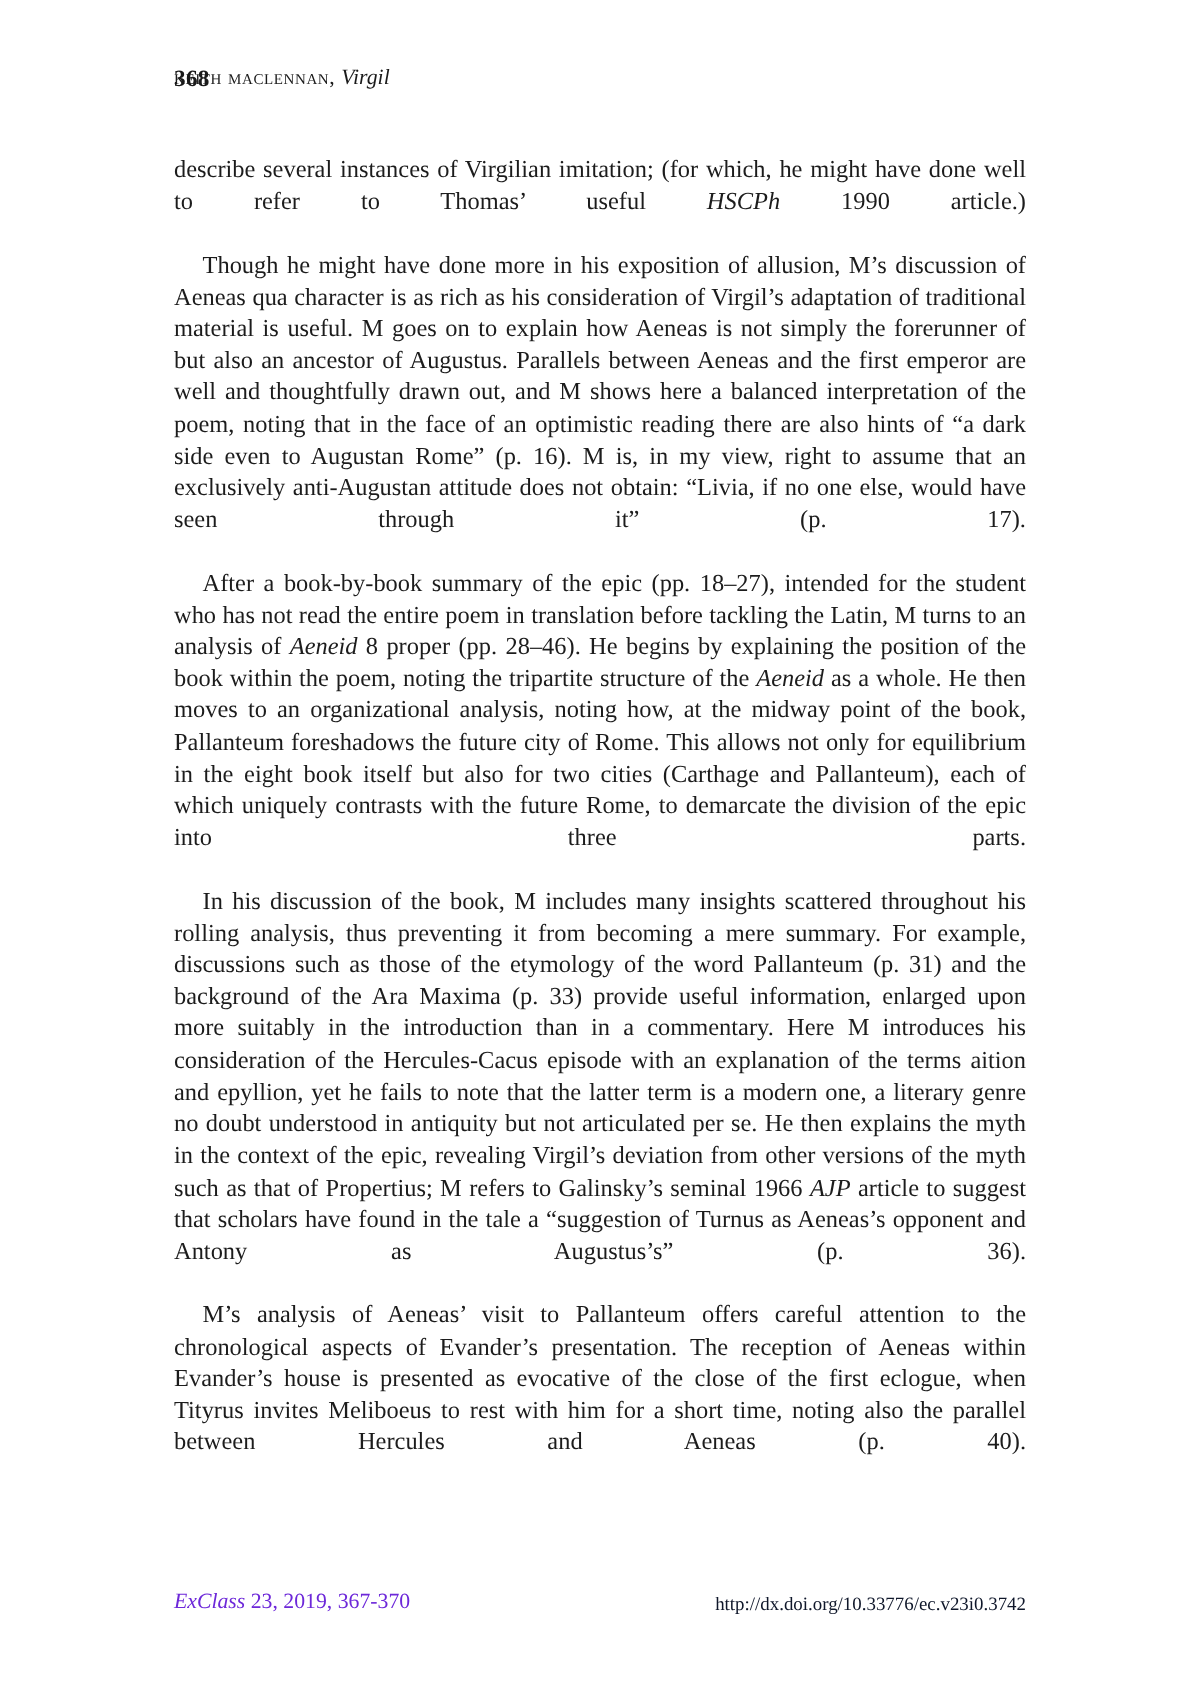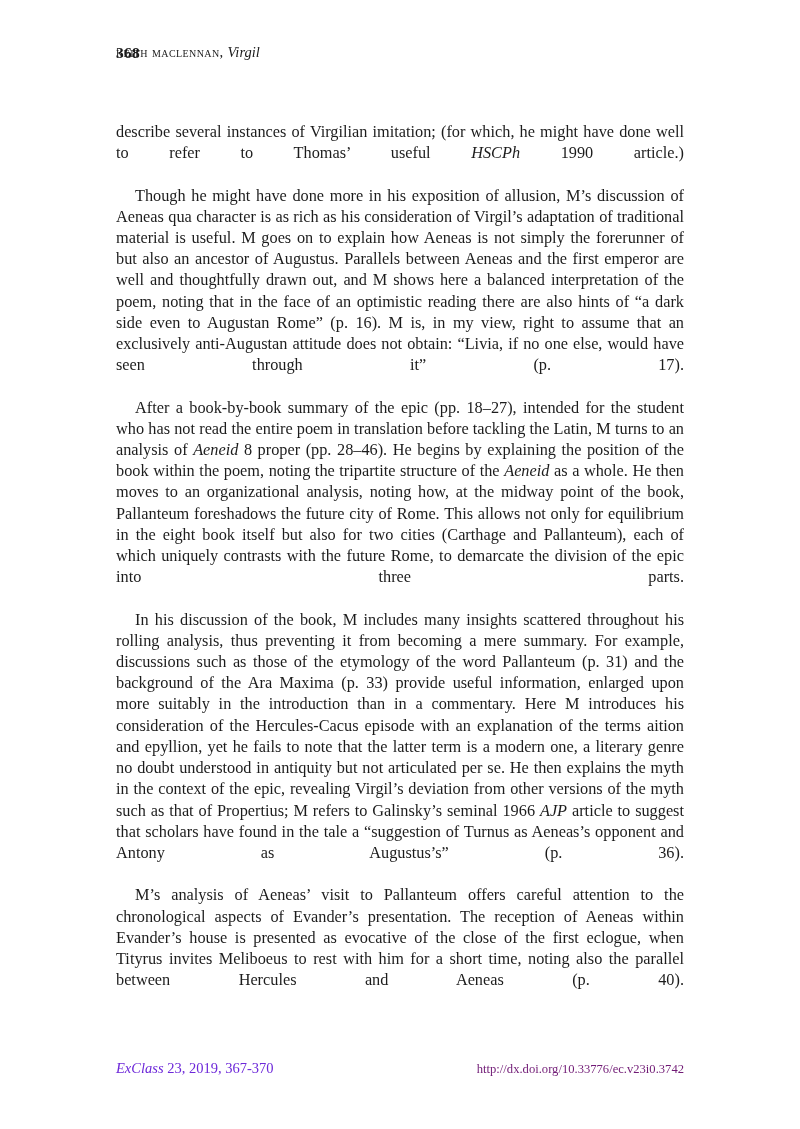--- a/index.html
+++ b/index.html
@@ -60,21 +60,21 @@
   .header-title .work {
     font-style: italic;
     font-variant: normal;
     letter-spacing: 0;
   }
 
   
   .column {
     position: absolute;
     left: 116px;
-    top: 121px;
+    top: 102px;
     width: 568px;
   }
   p.body-par {
     margin: 0;
     font-size: 16.3px;
     line-height: 21.2px;
     text-align: justify;
     text-justify: inter-word;
     text-indent: 0;
     hyphens: none;
@@ -111,21 +111,21 @@
     white-space: nowrap;
   }
   .footer-left .journal {
     font-style: italic;
   }
   .footer-right {
     position: absolute;
     right: 0;
     top: 2px;
     font-size: 12.6px;
-    color: #701a75;
+    color: #0f172a;
     white-space: nowrap;
   }
 </style>
 </head>
 <body>
 
 <div class="page">
 
   <div class="page-header">
     <span class="folio">368</span>

